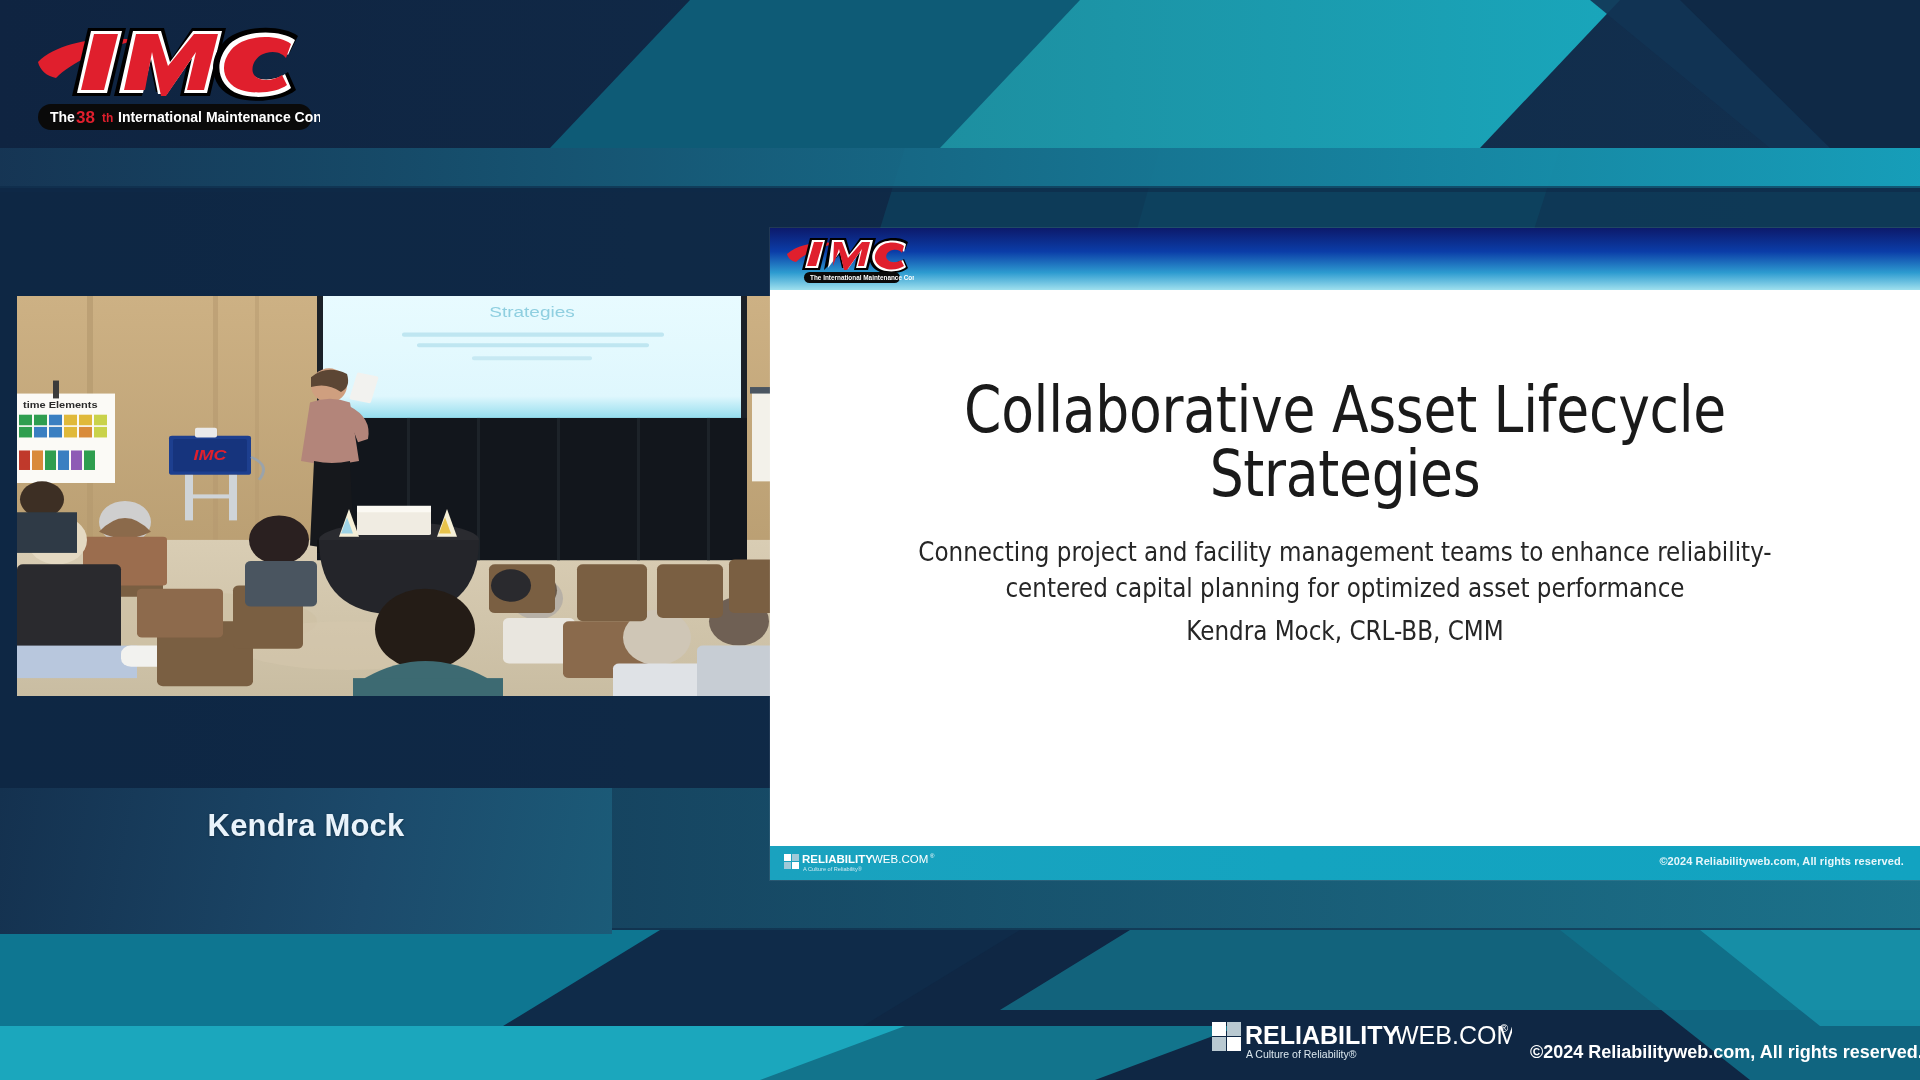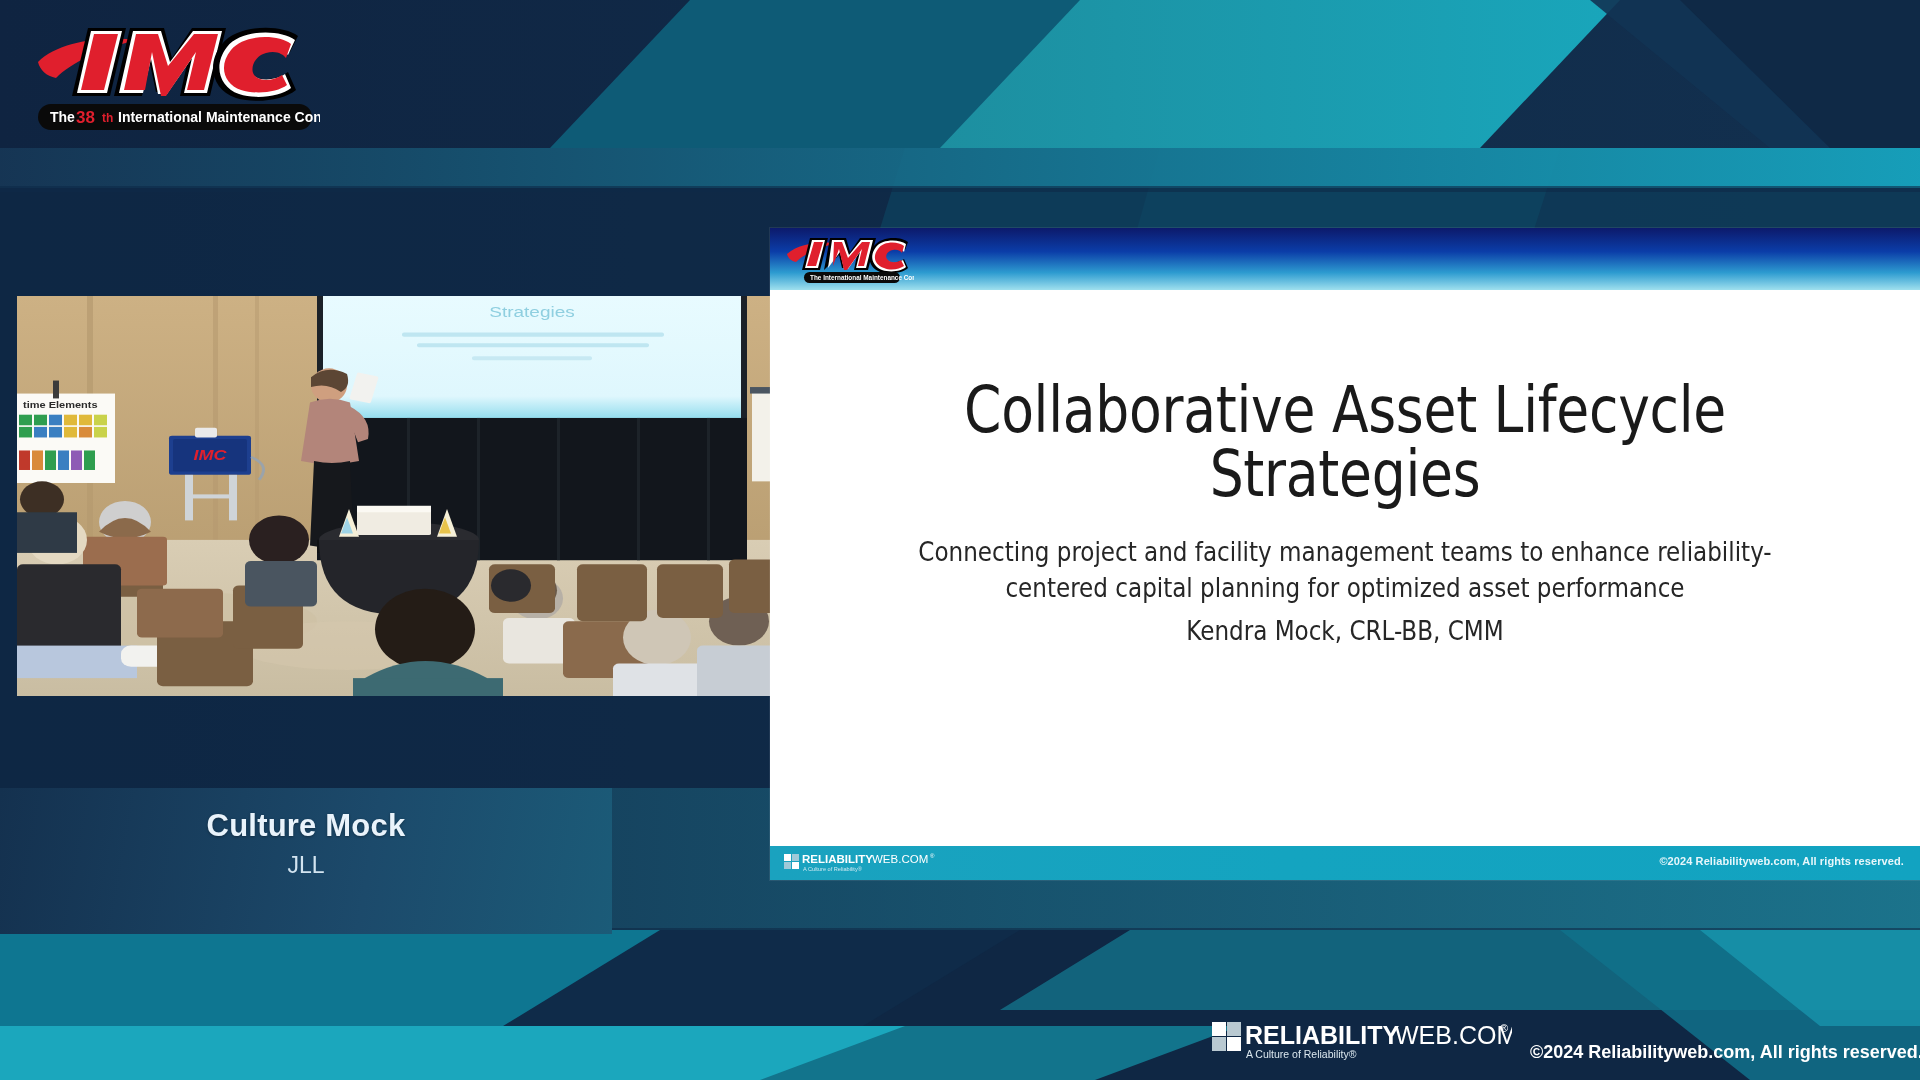--- a/index.html
+++ b/index.html
@@ -340,22 +340,21 @@
         <rect x="640" y="330" width="66" height="66" rx="6" fill="#7a5f42"></rect>
         <rect x="712" y="324" width="58" height="66" rx="6" fill="#7a5f42"></rect>
         <rect x="472" y="330" width="66" height="60" rx="6" fill="#7a5f42"></rect>
         <circle cx="494" cy="356" r="20" fill="#2a2a2e"></circle>
       </g>
     </svg>
   </div>
 </div>
 
 <div class="name-plate">
-  <div class="spk-name">Culture Mock</div>
-  <div class="spk-org">JLL</div>
+  <div class="spk-name">Kendra Mock</div>
 </div>
 
 <div class="slide-panel">
 
   <div class="slide-header">
     <div class="hdr-logo">
       <svg viewBox="0 0 130 54">
         <path d="M3 22 C14 12 34 9 54 11 C35 15 20 22 12 30 C7 29 4 26 3 22 Z" fill="#e01f2d"></path>
         <path d="M26 6 L44 6 L36 38 L18 38 Z" fill="#000"></path>
         <path d="M28 8 L41 8 L34 36 L21 36 Z" fill="#fff"></path>

